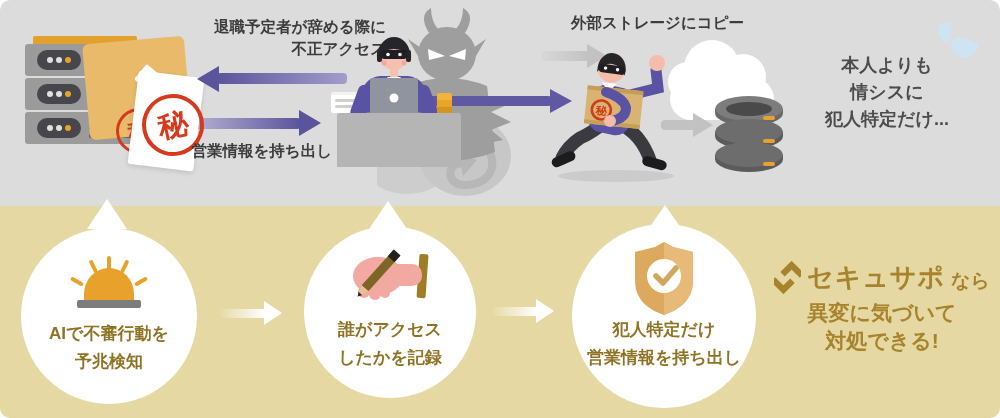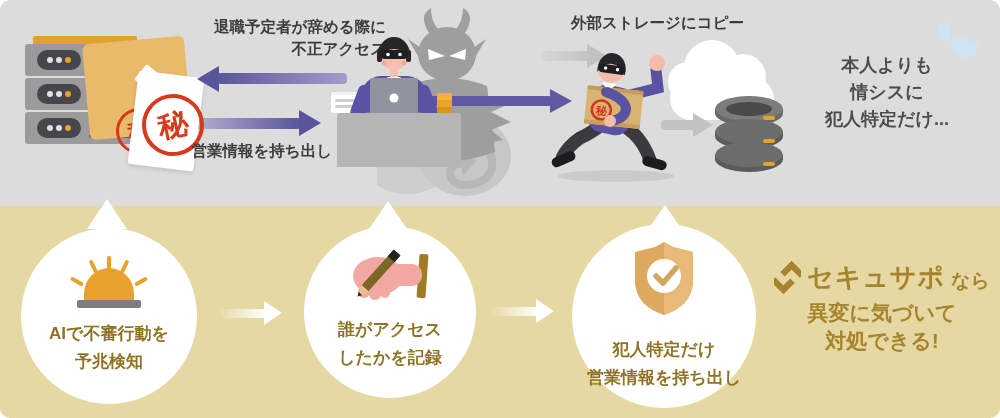--- a/index.html
+++ b/index.html
@@ -285,21 +285,21 @@
       <div class="warrow-head"></div>
   </div>
 
   <div class="a bubble" style="left:572px;top:224px;width:184px;height:184px;">
     <svg width="78" height="78" viewBox="0 0 78 78" style="margin-top:14px;">
       <path d="M39,4 L48,9 L68,14 V42 C68,61 56,71 39,77 C22,71 10,61 10,42 V14 L30,9 Z" fill="#dca95e"></path>
       <path d="M39,4 L48,9 L68,14 V42 C68,61 56,71 39,77 Z" fill="#e7ba79"></path>
       <circle cx="39" cy="38" r="17" fill="#ffffff"></circle>
       <path d="M31,38 l7,7 l13,-15" fill="none" stroke="#cfa75f" stroke-width="5.5" stroke-linecap="round" stroke-linejoin="round"></path>
     </svg>
-    <div class="step-text" style="margin-top:20px;">
+    <div class="step-text" style="margin-top:0;">
       <div>犯人特定だけ</div>
       <div>営業情報を持ち出し</div>
     </div>
   </div>
 
   <div class="a brand" style="left:762px;top:260px;width:240px;">
     <div style="display:flex;align-items:center;justify-content:center;gap:6px;">
       <svg width="27" height="33" viewBox="0 0 28 34">
         <g fill="none" stroke="#a6832c" stroke-width="6.5" stroke-linecap="square" stroke-linejoin="miter">
           <path transform="rotate(45 14 17)" d="M20 5 H8 V15"></path>

